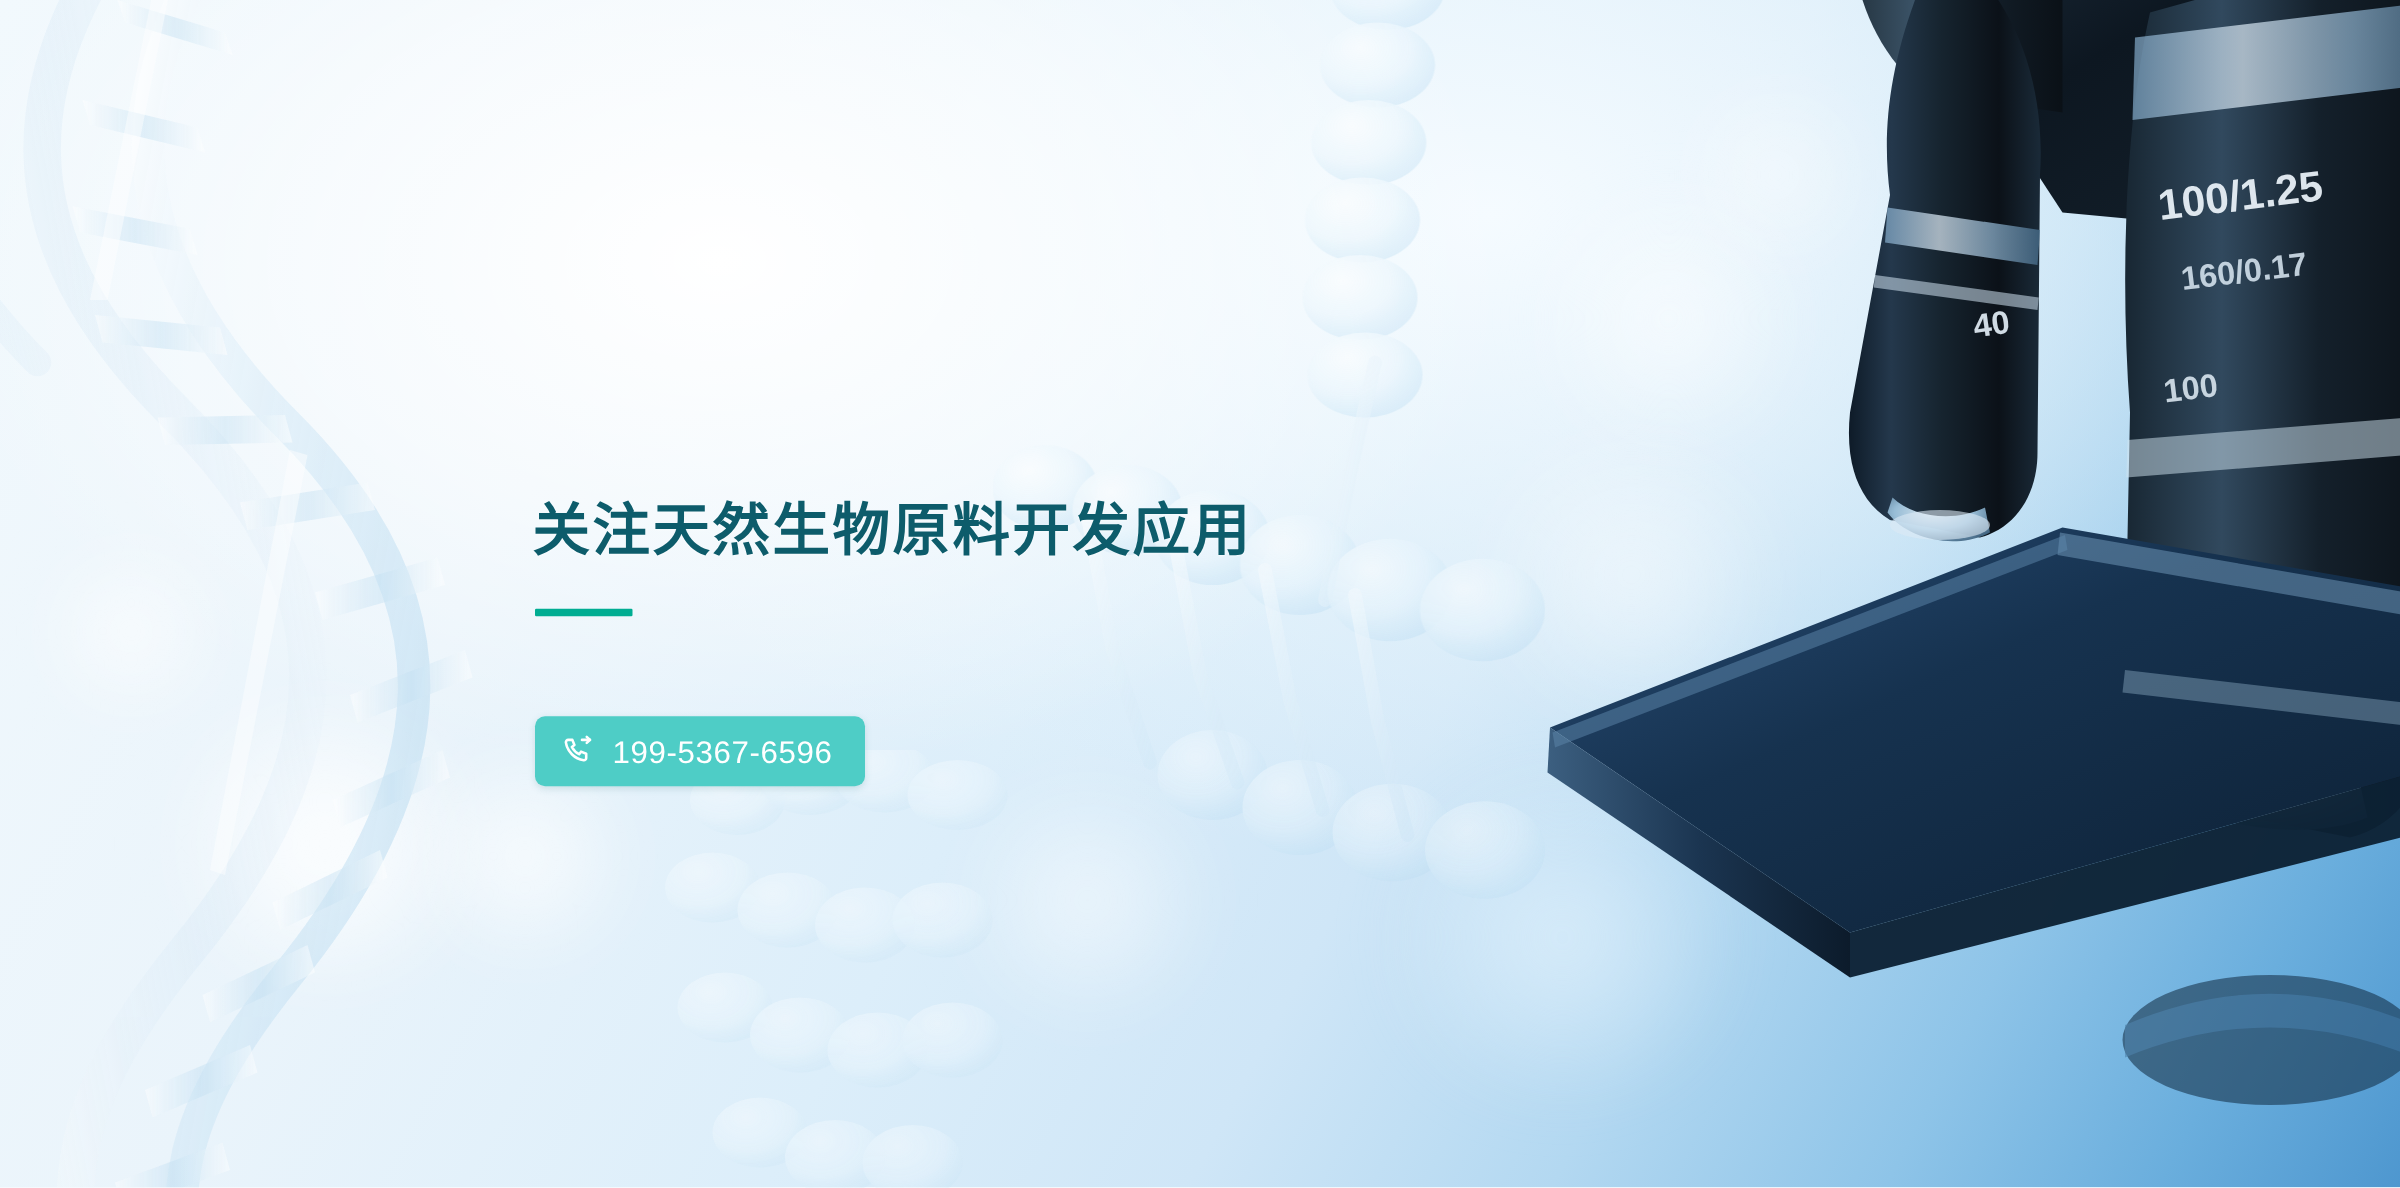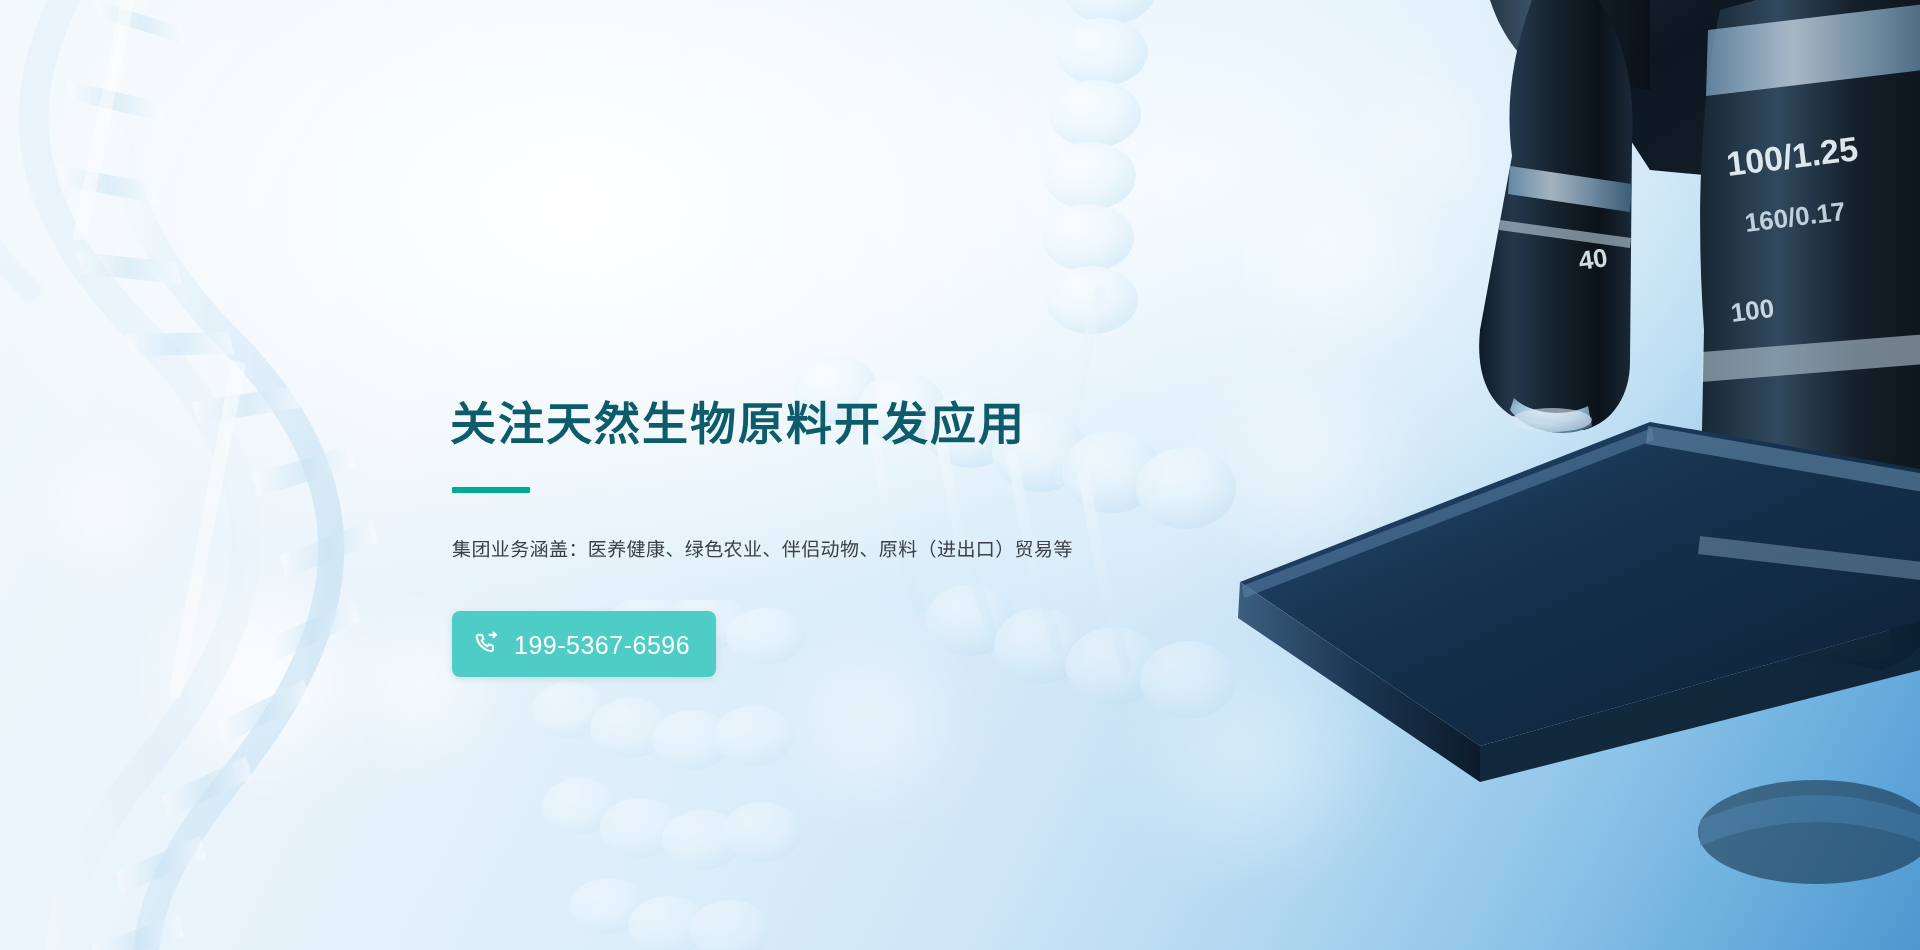--- a/index.html
+++ b/index.html
@@ -76,21 +76,21 @@
     position: absolute;
     right: -40px;
     top: -30px;
     width: 780px;
     height: 1010px;
   }
 
   
   .content {
     position: absolute;
-    left: 450px;
+    left: 426px;
     top: 395px;
     width: 820px;
   }
 
   .headline {
     margin: 0;
     font-size: 46px;
     line-height: 58px;
     font-weight: 700;
     letter-spacing: 2px;
@@ -115,21 +115,21 @@
     letter-spacing: 0.4px;
   }
   .subtext .line { display: block; white-space: nowrap; }
 
   .phone-btn {
     display: inline-flex;
     align-items: center;
     gap: 14px;
     margin: 42px 0 0 2px;
     padding: 0 26px 0 22px;
-    height: 66px;
+    height: 56px;
     background: #4ecdc6;
     border: none;
     border-radius: 8px;
     color: #ffffff;
     font-size: 25px;
     font-family: "Liberation Sans", "DejaVu Sans", sans-serif;
     letter-spacing: 0.5px;
     cursor: pointer;
     box-shadow: 0 2px 6px rgba(40,120,120,0.16);
   }
@@ -366,21 +366,20 @@
     </g>
   </svg>
 
   <div class="content">
 
     <h1 class="headline">关注天然生物原料开发应用</h1>
 
     <div class="rule"></div>
 
     <div class="subtext">
-      <span class="line">集团业务涵盖：医养健康、绿色农业、伴侣动物、原料（进出口）贸易等</span>
     </div>
 
     <button class="phone-btn">
       <span class="ico">
         <svg viewBox="0 0 24 24" width="26" height="26" fill="none" stroke="#ffffff" stroke-width="1.9" stroke-linecap="round" stroke-linejoin="round">
           <path d="M4.2 3.6h3.1l1.5 3.8-1.9 1.4a12.4 12.4 0 0 0 5.4 5.4l1.4-1.9 3.8 1.5v3.1a1.7 1.7 0 0 1-1.8 1.7A15.6 15.6 0 0 1 2.5 5.4a1.7 1.7 0 0 1 1.7-1.8z"></path>
           <path d="M14.4 3.6h5.9"></path>
           <path d="M17.9 1.4l2.4 2.2-2.4 2.2"></path>
         </svg>
       </span>

